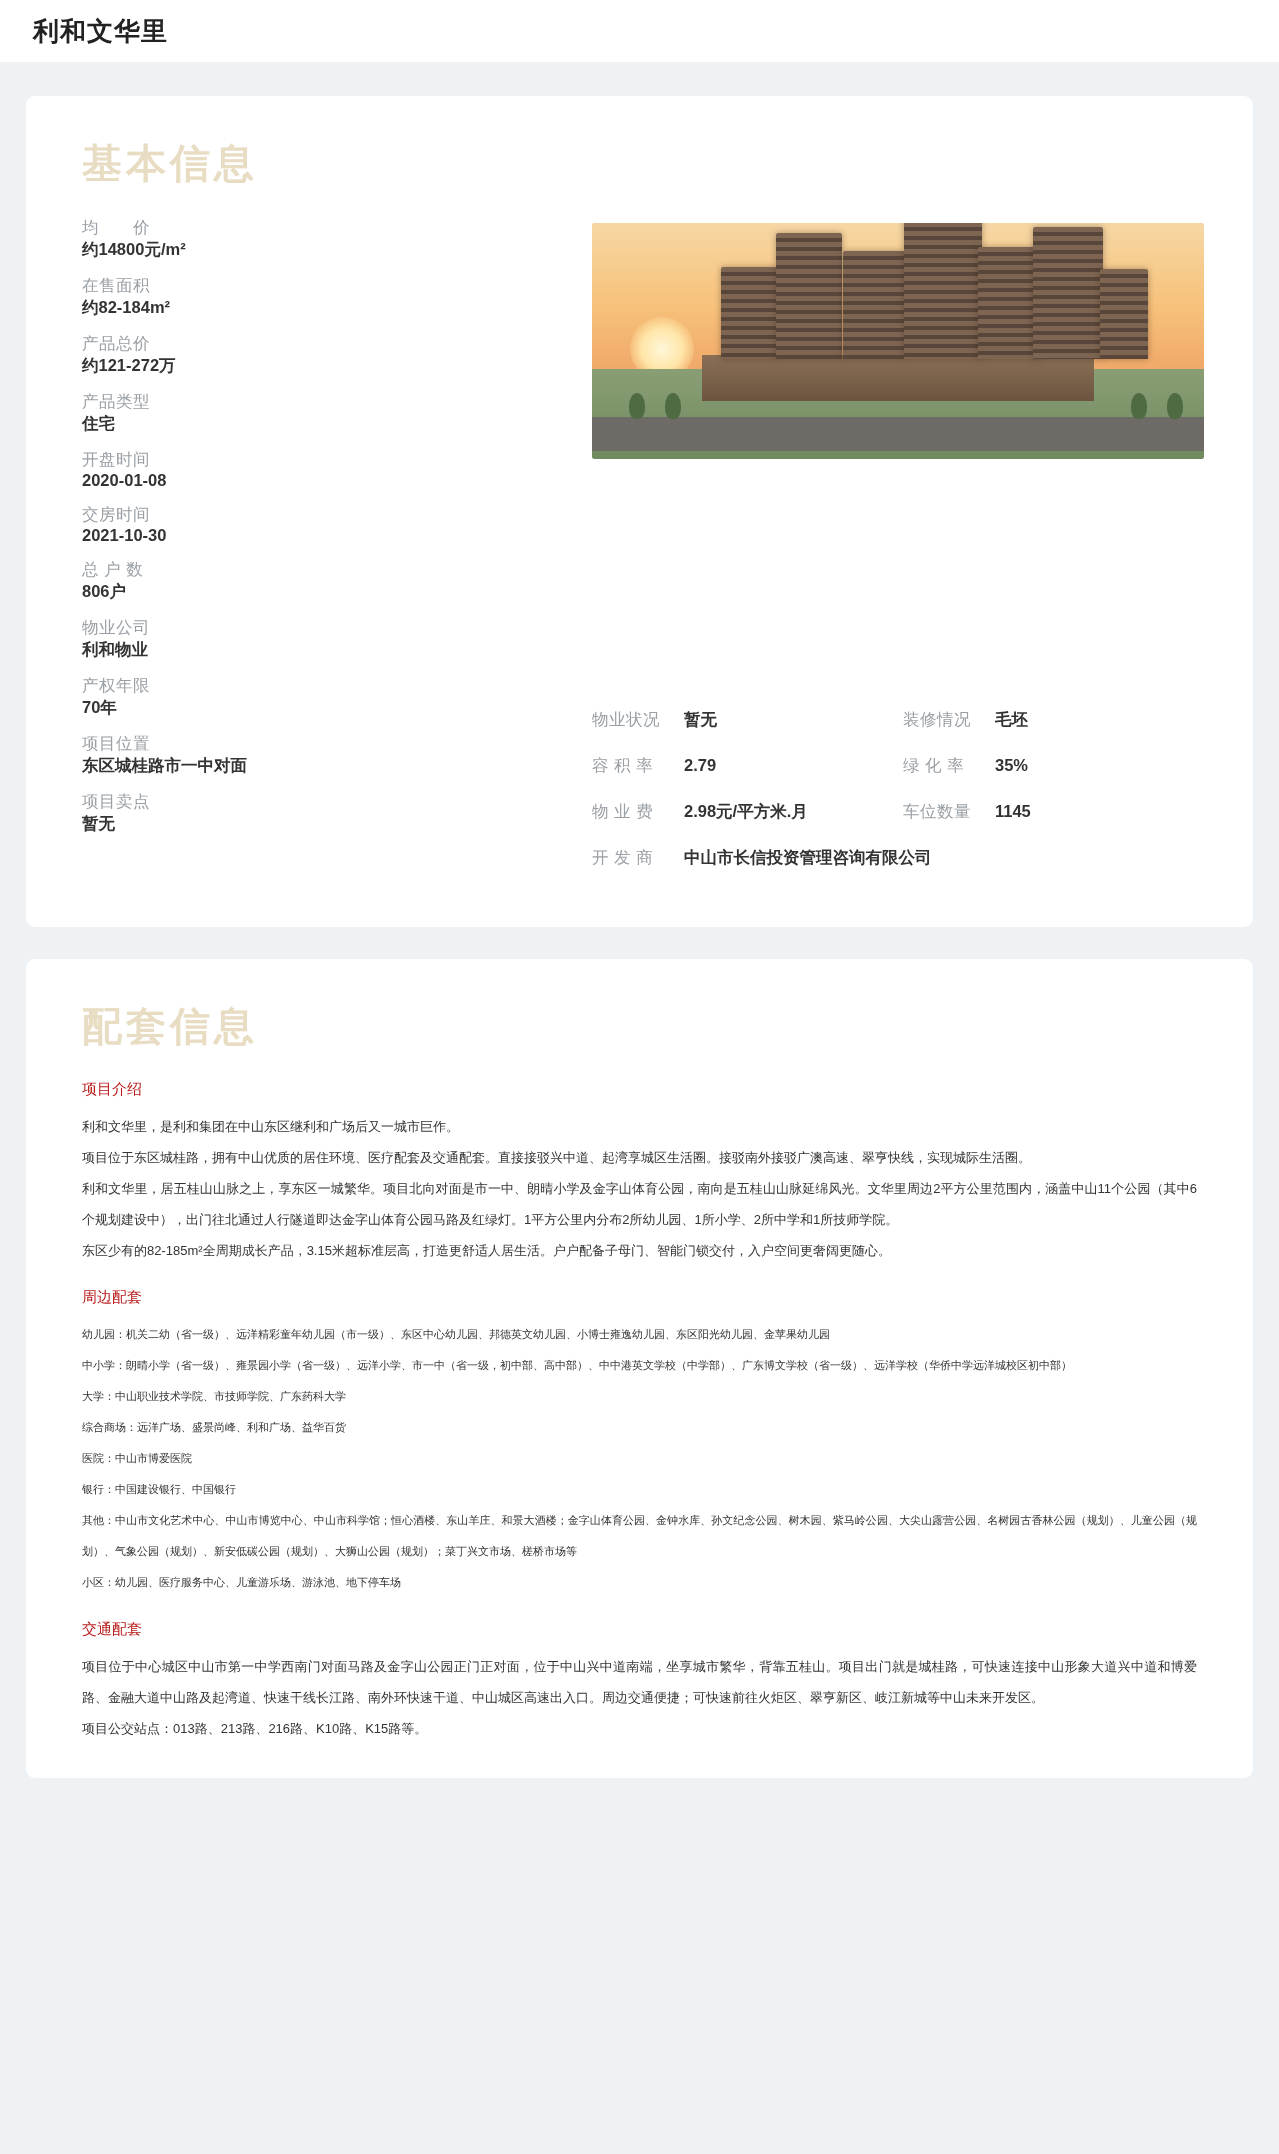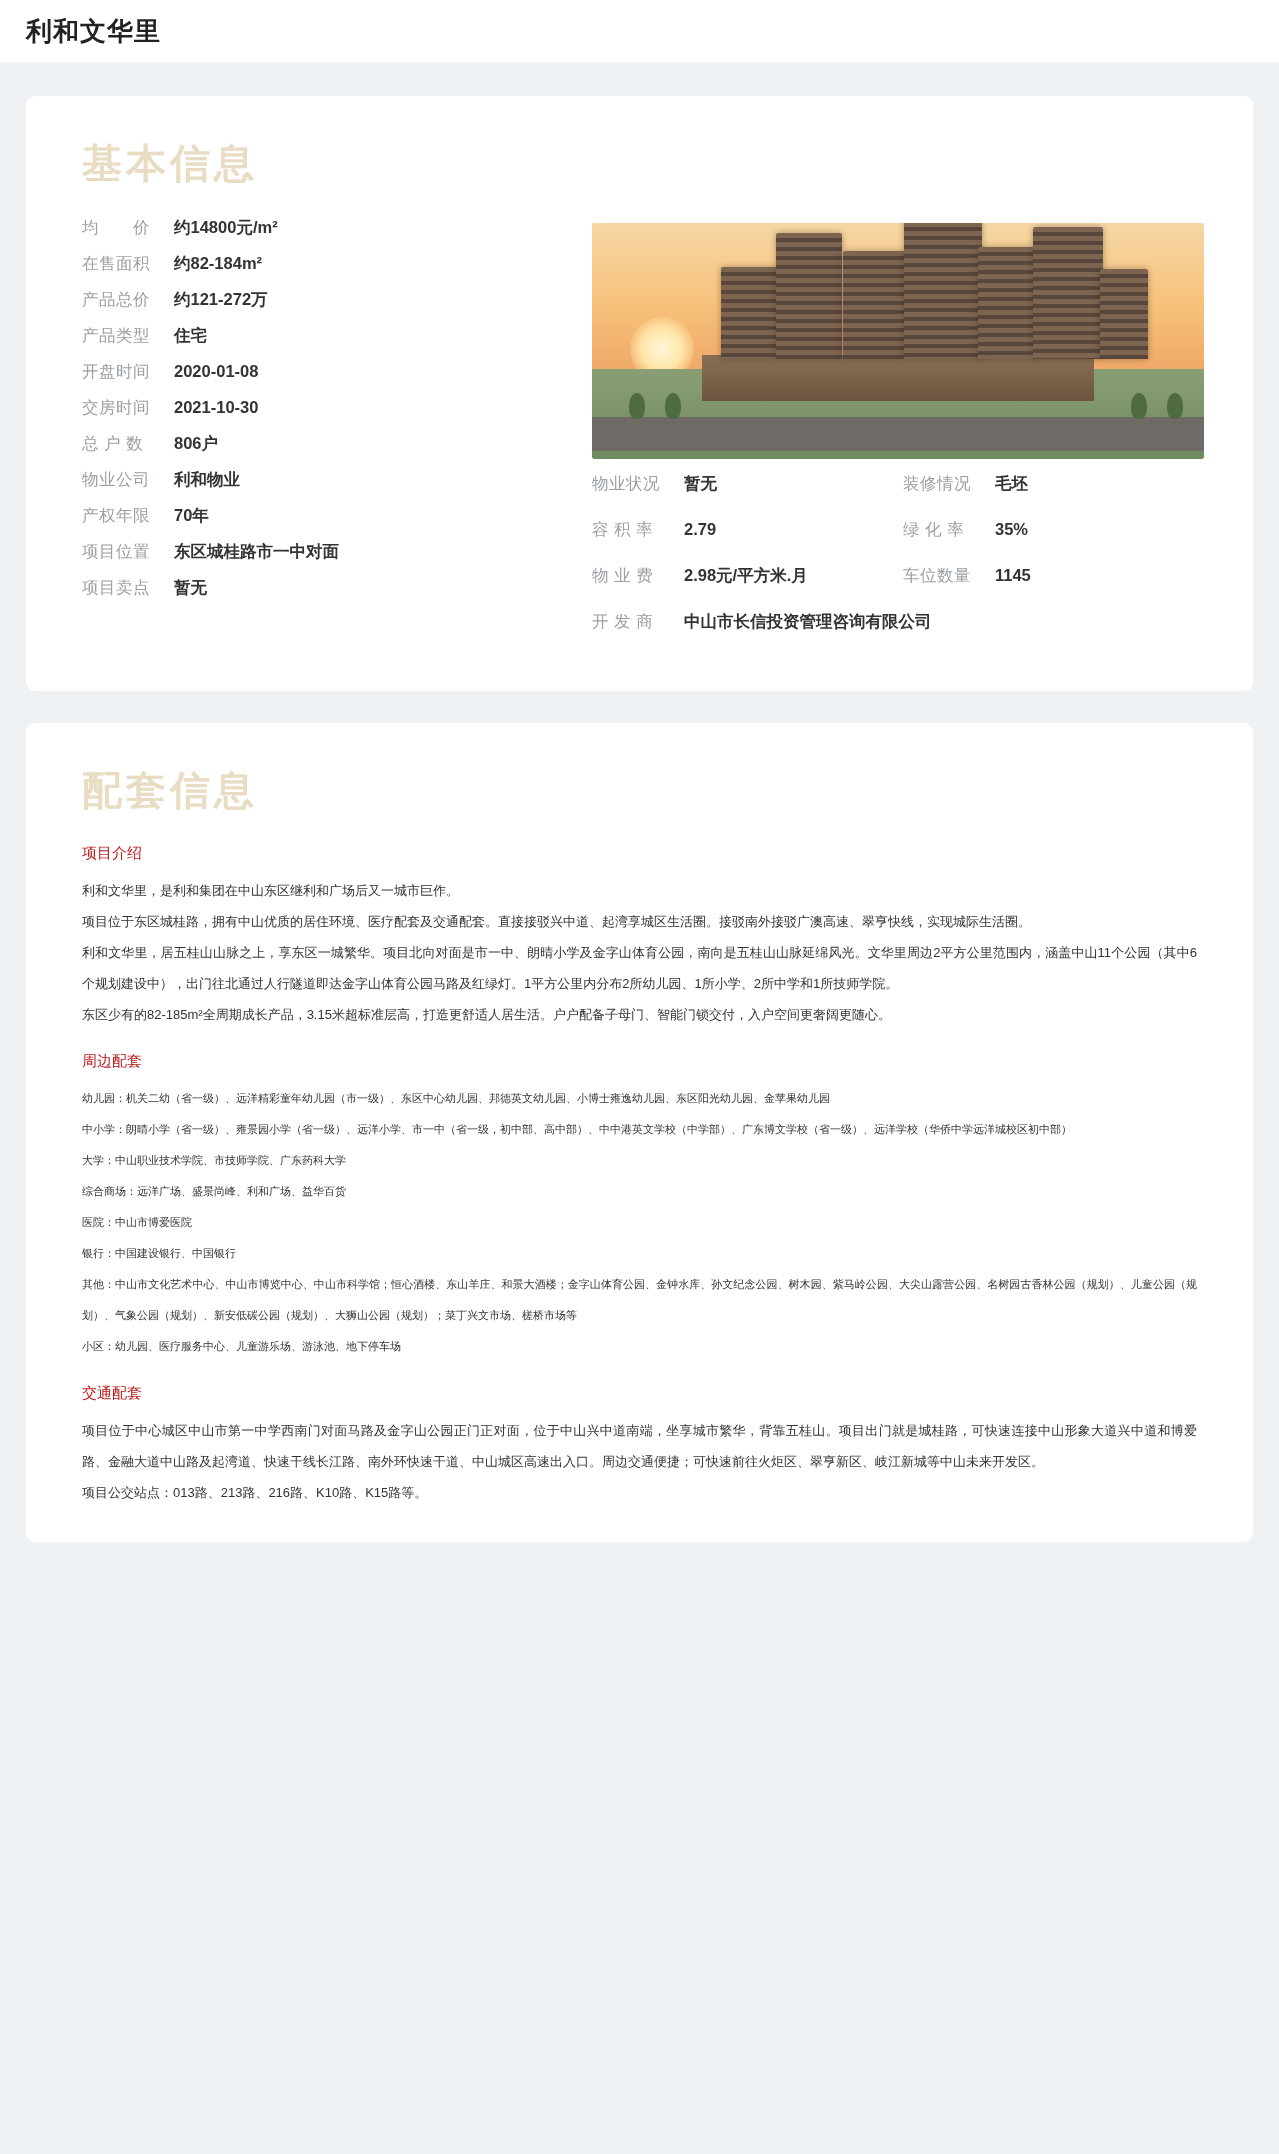--- a/index.html
+++ b/index.html
@@ -11,21 +11,21 @@
   body {
     width: 1279px;
     min-height: 2154px;
     box-sizing: border-box;
   }
   .page-header {
     height: 62px;
     background: #ffffff;
     display: flex;
     align-items: center;
-    padding-left: 26px;
+    padding-left: 33px;
     box-sizing: border-box;
   }
   .page-title {
     font-size: 26px;
     font-weight: bold;
     color: #222222;
     letter-spacing: 1px;
   }
   .card {
     background: #ffffff;
@@ -106,20 +106,21 @@
   .t7 { left: 83%; width: 48px; height: 90px; }
   .tree {
     position: absolute; bottom: 40px; width: 16px; height: 26px;
     background: #4e6b42; border-radius: 50% 50% 40% 40%;
   }
   .info-row {
     display: flex;
     align-items: baseline;
     margin-bottom: 14px;
     font-size: 16.5px;
+    flex-direction: column;
   }
   .info-label {
     color: #9aa0a6;
     width: 92px;
     flex: none;
     letter-spacing: 0.5px;
   }
   .info-value {
     color: #333333;
     font-weight: bold;

